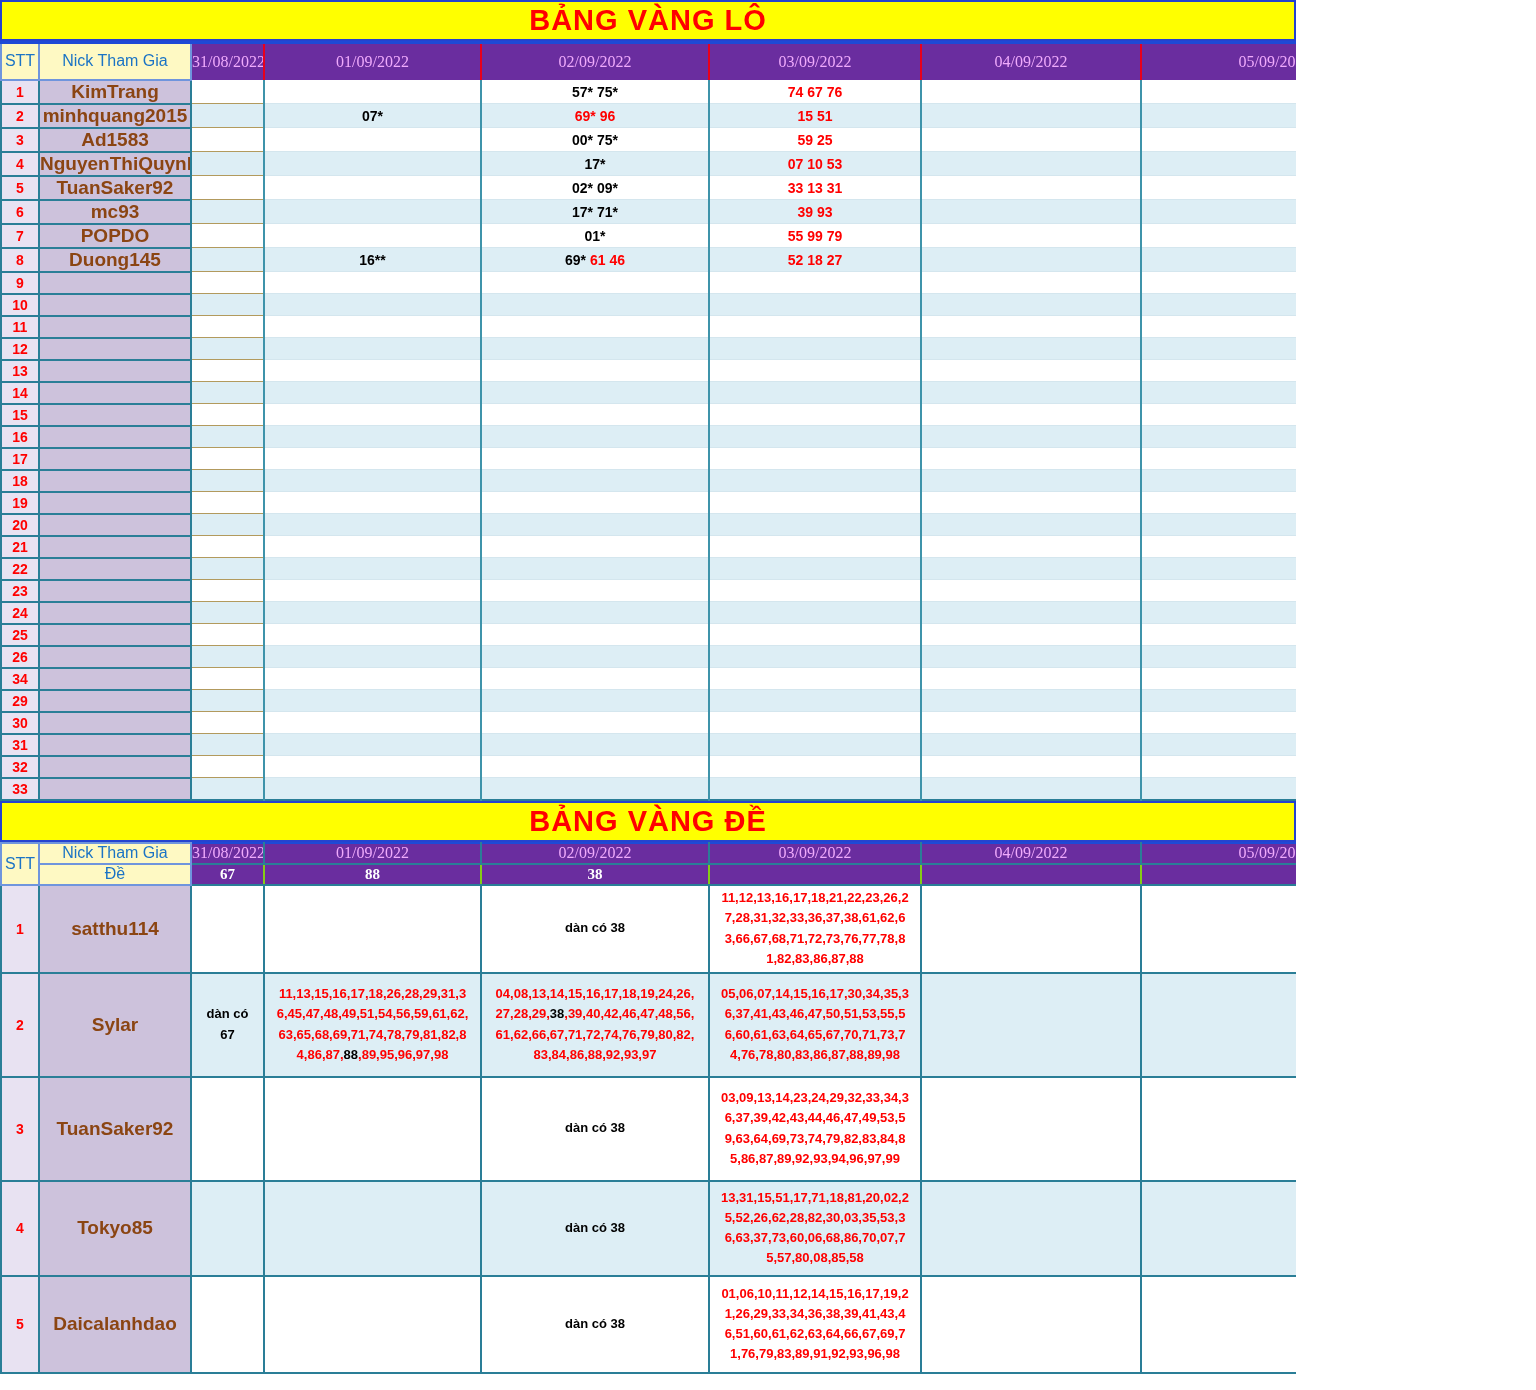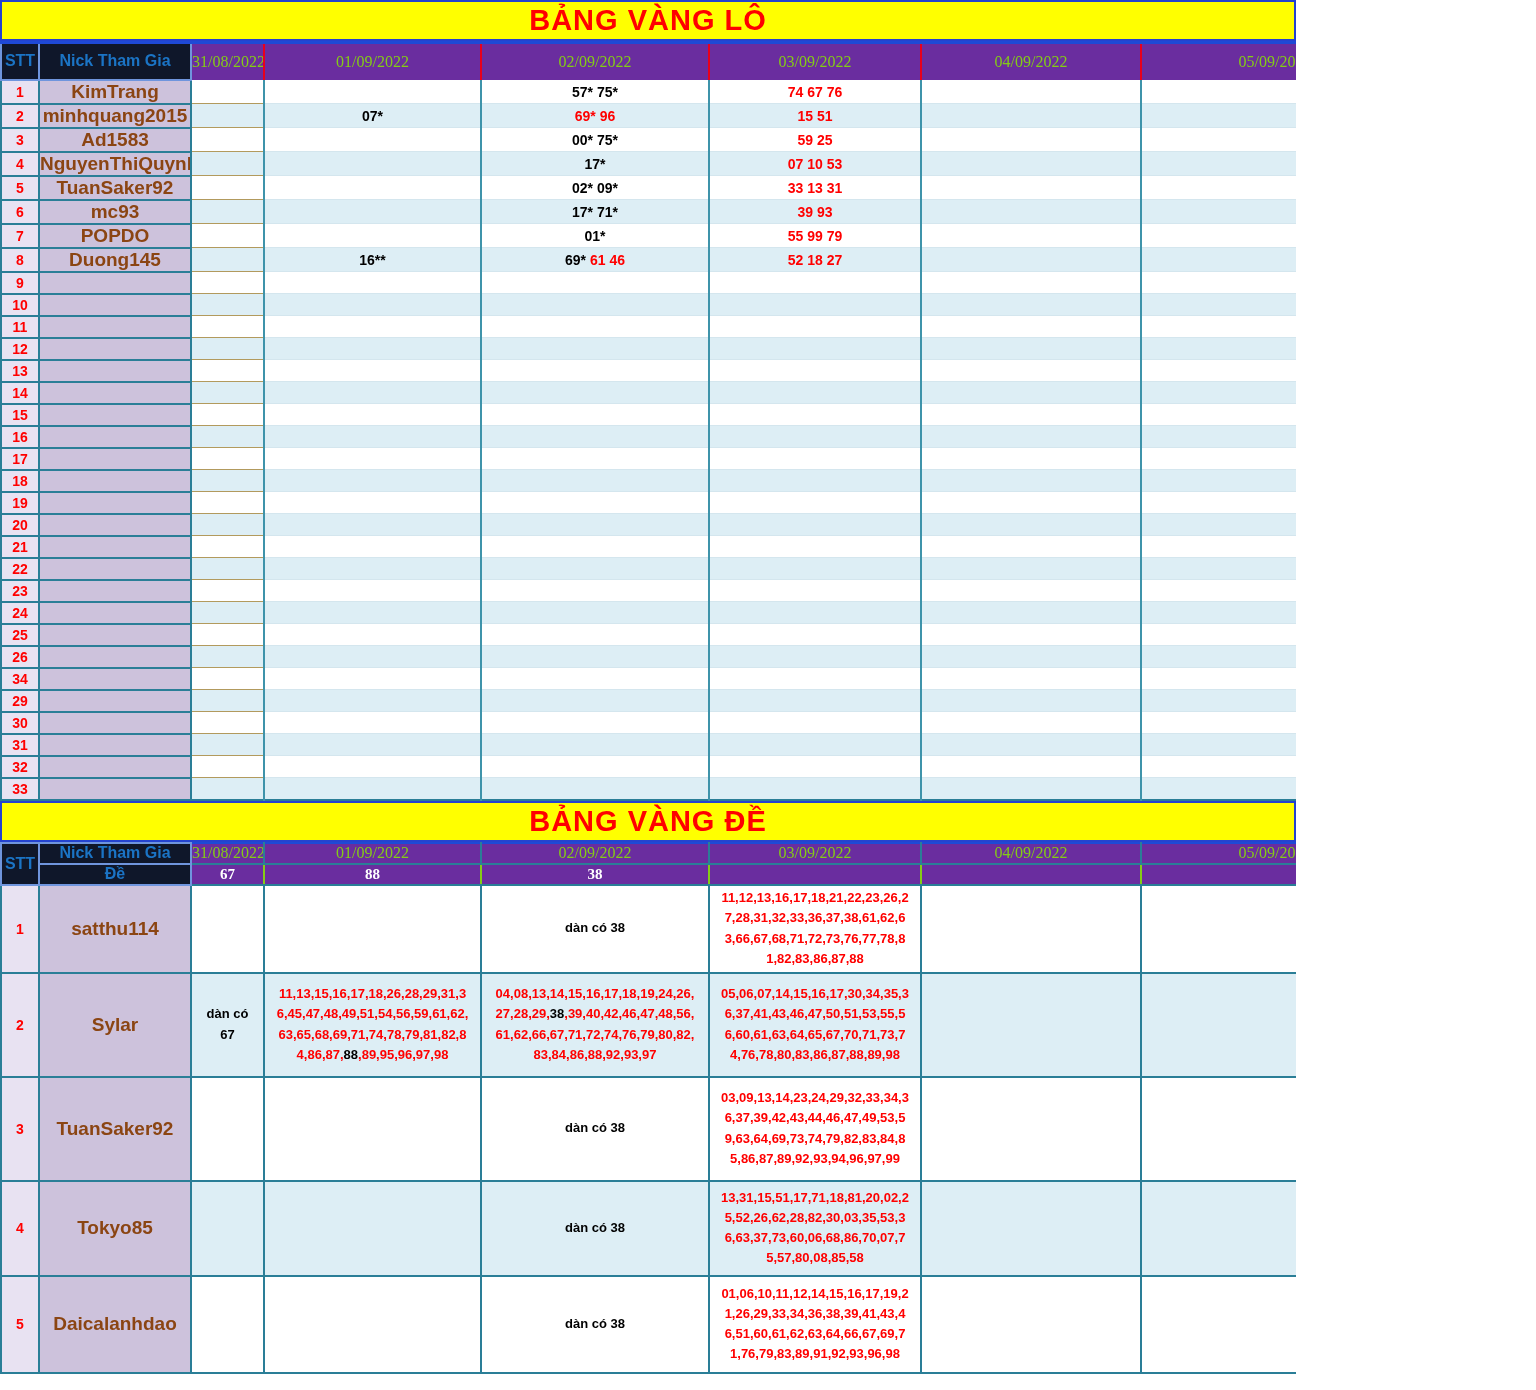--- a/index.html
+++ b/index.html
@@ -6,22 +6,22 @@
   .page{width:1296px;height:1390px;background:#ffffff;font-family:"Liberation Sans",sans-serif;overflow:hidden;}
 
   .title-band{height:41px;background:#ffff00;border:2px solid #2443cf;box-sizing:border-box;
     display:flex;align-items:center;justify-content:center;
     color:#ff0000;font-weight:bold;font-size:29px;letter-spacing:1px;}
 
   table.tbl{border-collapse:collapse;table-layout:fixed;width:1536px;}
   .tbl th,.tbl td{box-sizing:border-box;padding:0;text-align:center;vertical-align:middle;overflow:hidden;}
 
   
-  th.peach{background:#0f172a;color:#1b74c5;font-weight:bold;font-size:16px;border:2px solid #6f95dd;}
-  th.date{background:#6a2d9f;color:#84cc16;font-weight:normal;font-family:"Liberation Serif",serif;font-size:16px;border:1px solid #6a2d9f;}
+  th.peach{background:#fef9c3;color:#1b74c5;font-weight:normal;font-size:16px;border:2px solid #6f95dd;}
+  th.date{background:#6a2d9f;color:#f0abfc;font-weight:normal;font-family:"Liberation Serif",serif;font-size:16px;border:1px solid #6a2d9f;}
   .lo thead th{height:37px;border-top:3px solid #1e49d6;}
   .lo th.redsep{border-right:2px solid #e8001c;}
 
   
   td.stt{background:#e8e2f2;color:#ff0000;font-weight:bold;font-size:14px;border:2px solid #2a7e97;}
   td.nick{background:#cdc2dc;color:#8b4513;font-weight:bold;font-size:19px;border:2px solid #2a7e97;margin-left:7px;}
   td.data{font-weight:bold;font-size:14px;background:#ffffff;}
   td.thuong{background:#c6bad8;border-left:2px solid #3b57d0;border-bottom:2px solid #2a7e97;border-right:2px solid #3b57d0;}
   .c-red{color:#ff0000;} .c-black{color:#000000;}
 

